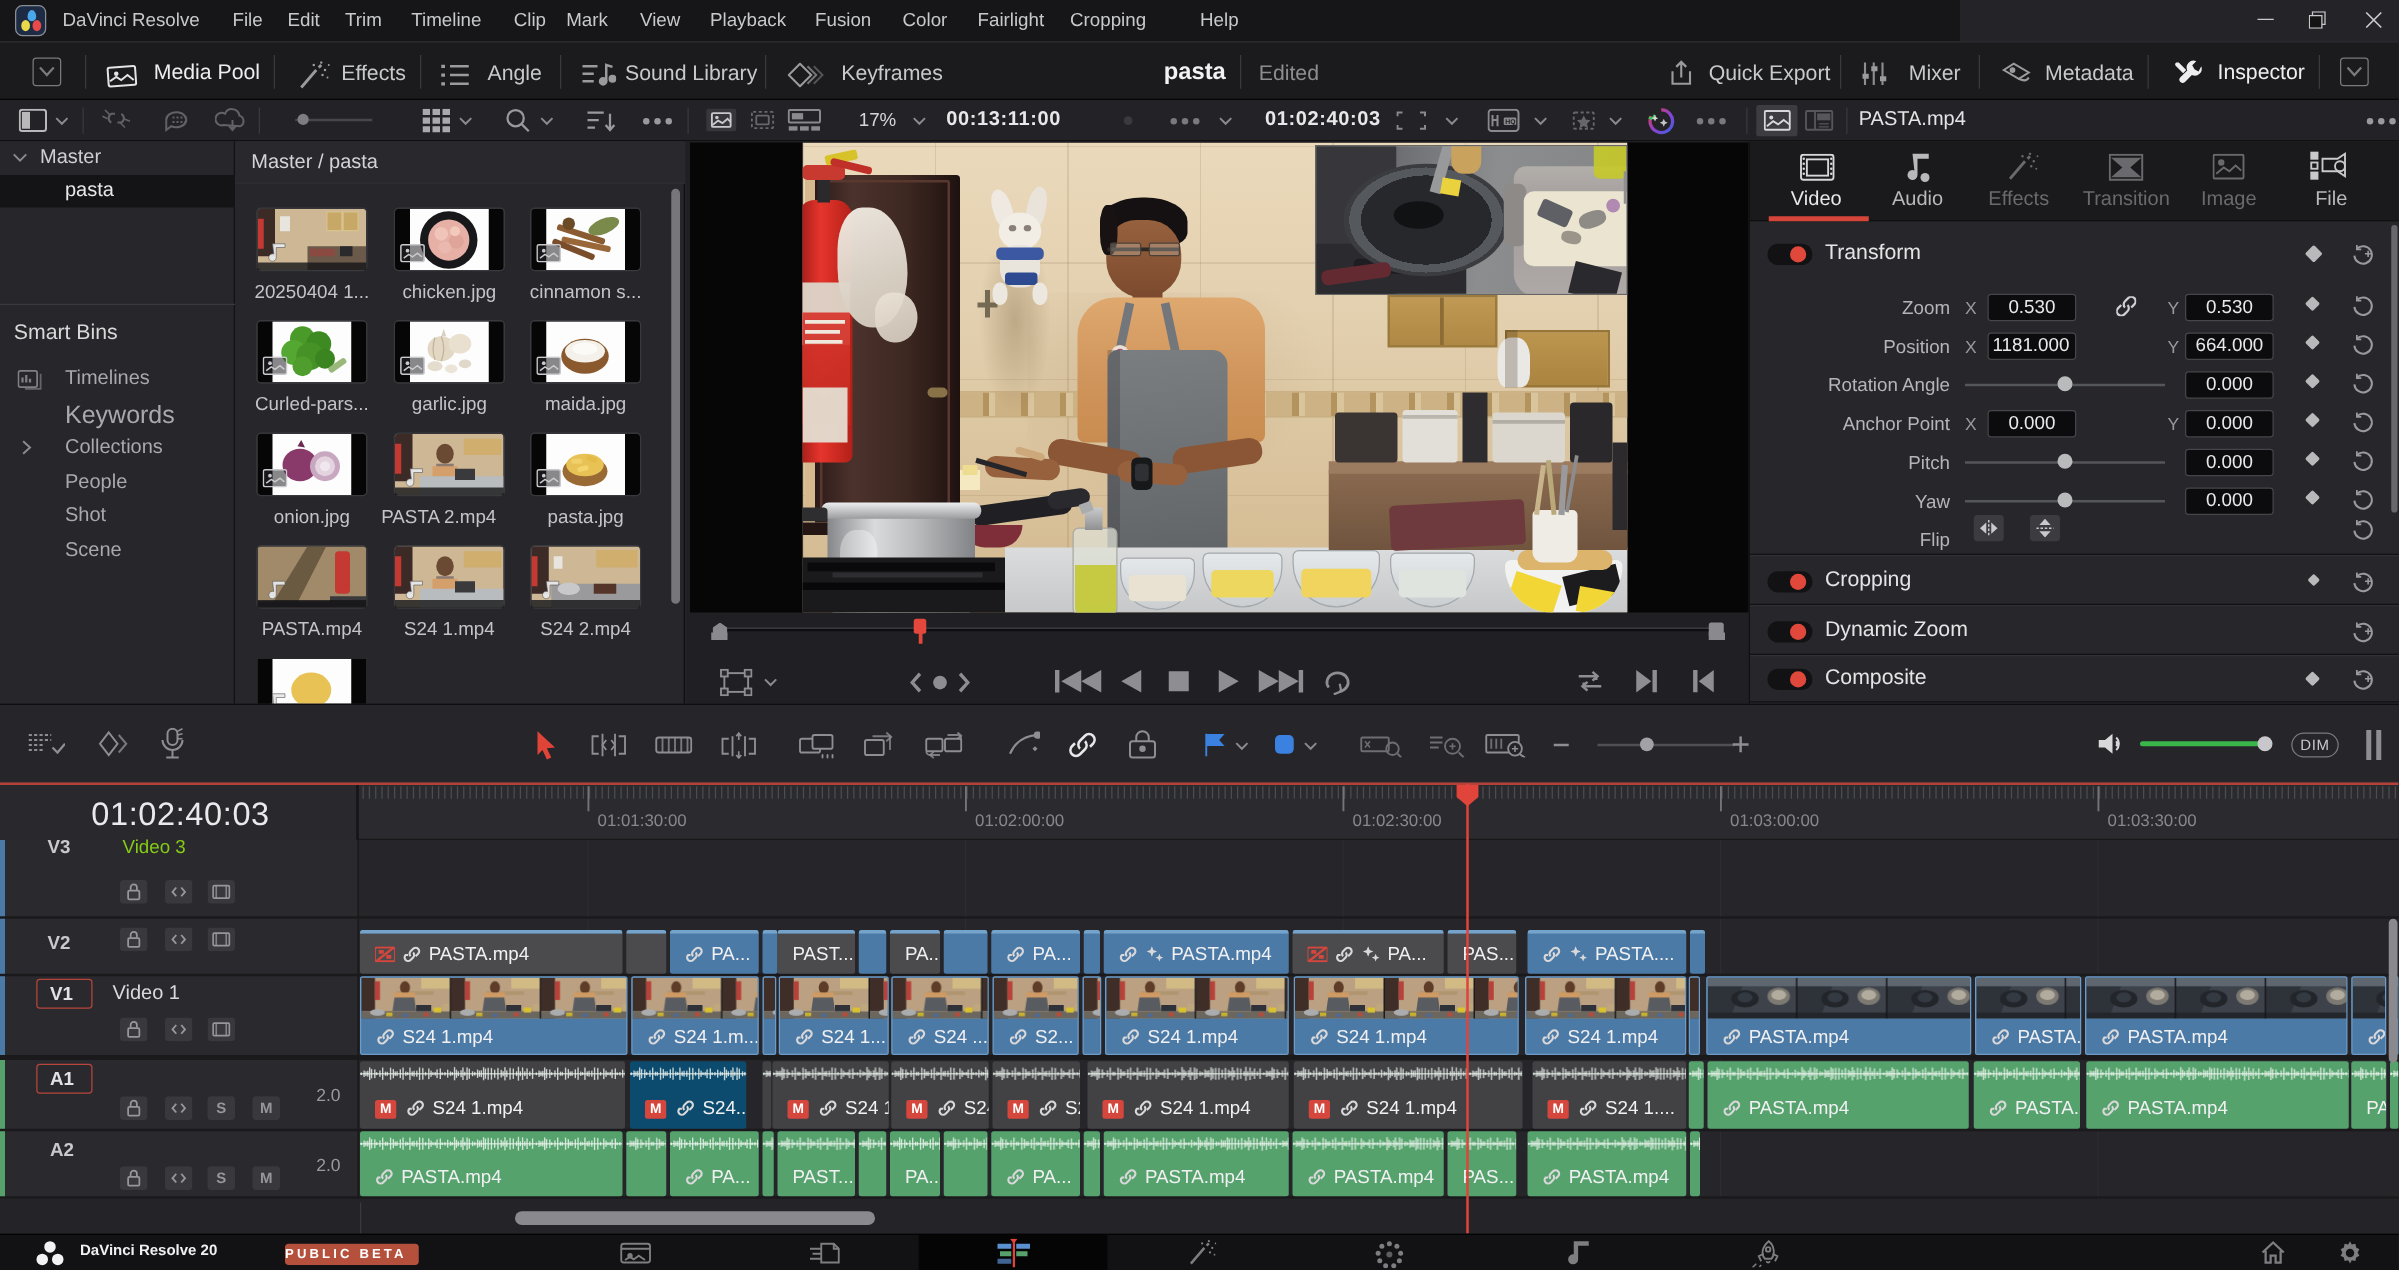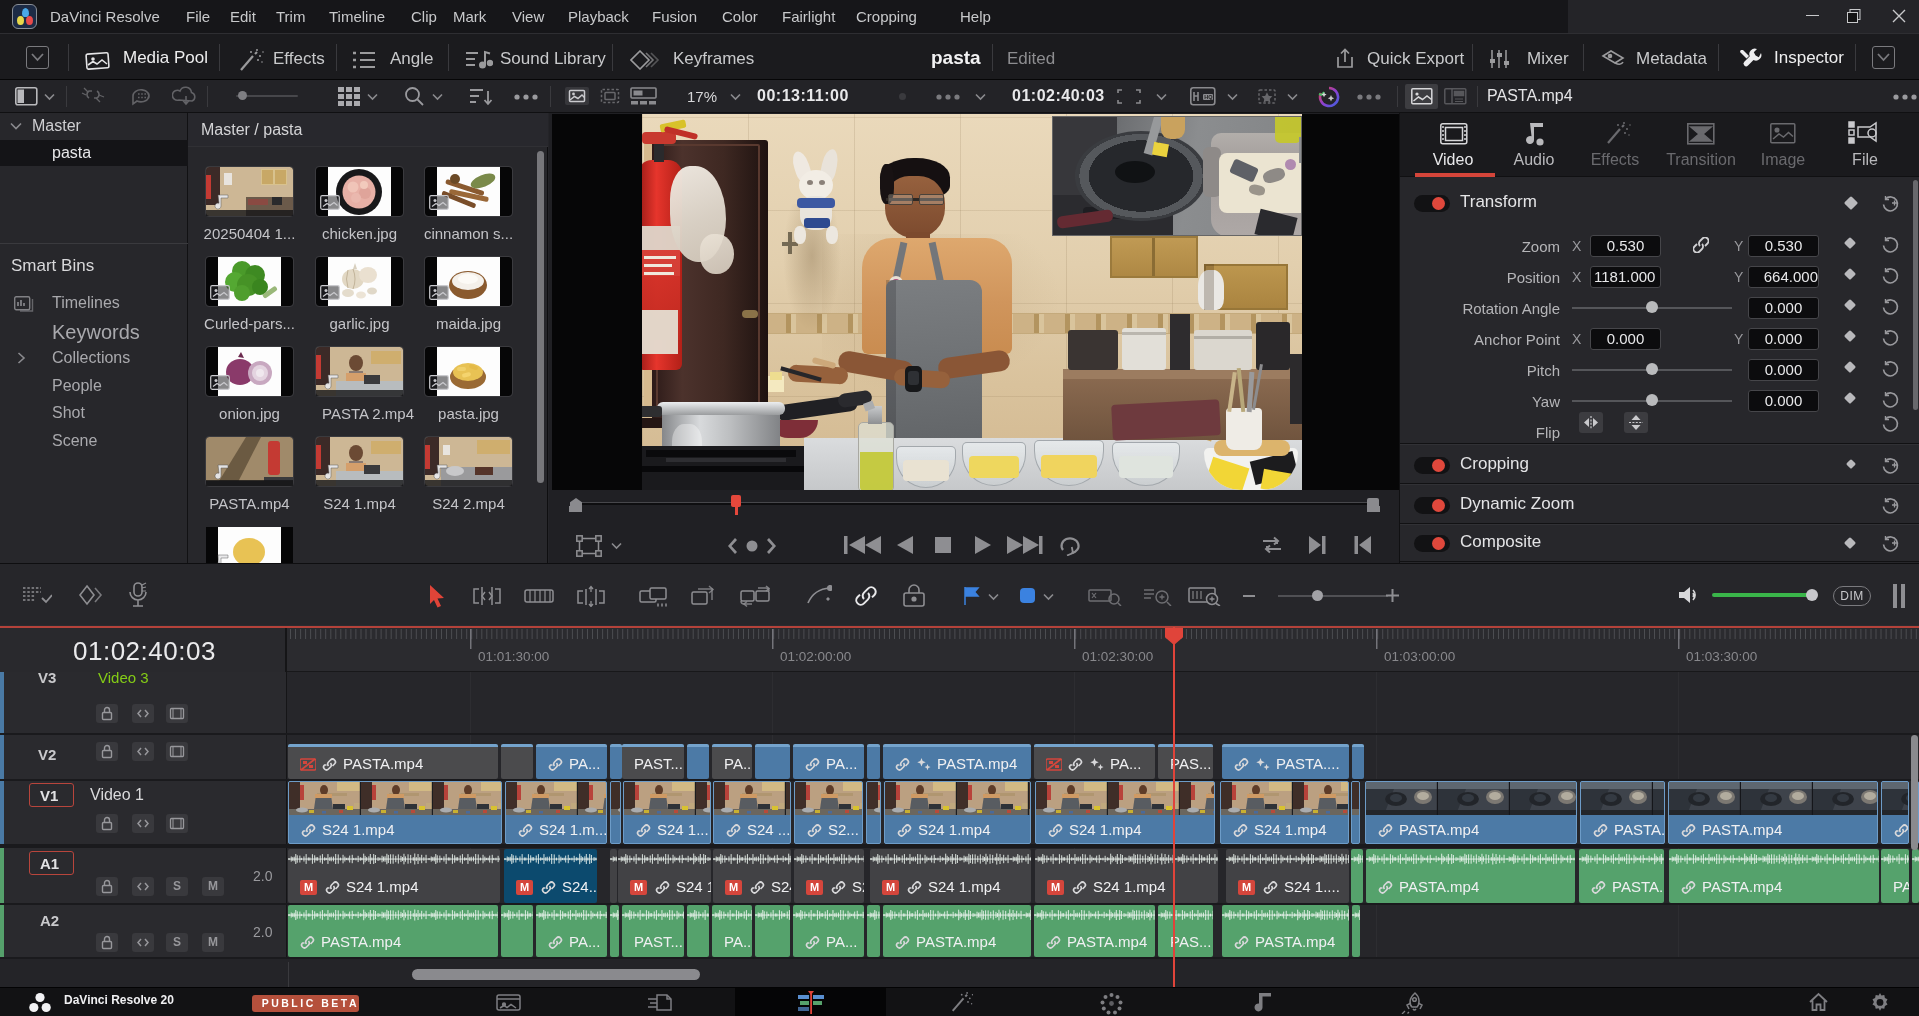--- a/index.html
+++ b/index.html
@@ -488,21 +488,21 @@
         <rect x="55" y="4" width="30" height="13" fill="#cfae6e"></rect>
         <rect x="20" y="34" width="67" height="15" fill="#b8bcbe"></rect>
         <rect x="48" y="28" width="16" height="9" fill="#3a3a3c"></rect>
       </svg></div>
     <svg class="a" style="left:320px;top:373px" width="22" height="18">
       <g fill="#e8e8ea" opacity="0.95">
         <path d="M8 2 h10 v3 h-7 v8 a3 3 0 1 1 -2 -2.8 z" stroke="#555" stroke-width="0.5"></path>
       </g>
     </svg>
     <div class="a" style="left:316px;top:390px;width:87px;height:6px;background:rgba(20,20,22,0.8)"></div>
-    <div class="a" style="left:305px;top:405px;width:109px;text-align:right;font-size:15px;color:#c4c4c8;overflow:hidden;white-space:nowrap">PASTA 2.mp4</div>
+    <div class="a" style="left:305px;top:405px;width:109px;text-align:left;font-size:15px;color:#c4c4c8;overflow:hidden;white-space:nowrap">PASTA 2.mp4</div>
     <div class="a" style="left:425px;top:347px;width:87px;height:49px;border-radius:3px;overflow:hidden;outline:1px solid #3a3a3e"><svg width="87" height="49">
         <rect width="87" height="49" fill="#060607"></rect>
         <rect x="12" y="0" width="63" height="49" fill="#fdfdfd"></rect>
         <g transform="translate(12,0)">
           <ellipse cx="31" cy="30" rx="18" ry="12" fill="#9a6a34"></ellipse>
           <ellipse cx="31" cy="25" rx="15" ry="9" fill="#e8c254"></ellipse>
           <rect x="20" y="20" width="9" height="4" rx="2" fill="#f0d06a"></rect>
           <rect x="32" y="18" width="9" height="4" rx="2" fill="#e4ba48" transform="rotate(20 36 20)"></rect>
           <rect x="25" y="26" width="9" height="4" rx="2" fill="#f4d46e" transform="rotate(-15 29 28)"></rect>
         </g>
@@ -862,21 +862,21 @@
     <div class="a" style="left:444px;top:124px;width:12px;height:12px;background:#b9b9bc;transform:rotate(45deg) scale(0.72);border-radius:2px"></div>
     <svg class="a" style="left:481px;top:123px" width="19" height="18">
       <g fill="none" stroke="#9a9a9e" stroke-width="1.6">
         <path d="M4.5 4 a7 7 0 1 1 -2 5.5"></path>
         <path d="M4.5 1 v3.5 h3.5" stroke-width="1.4"></path>
       </g>
     </svg>
     <div class="a" style="left:172px;top:156px;font-size:14px;color:#9a9a9e">X</div>
     <div class="a" style="left:190px;top:153px;width:71px;height:22px;background:#0c0c0e;border:1px solid #46464a;border-radius:3px;color:#e8e8ea;font-size:15px;text-align:center;line-height:20px;text-align:left;padding-left:3px">1181.000</div>
     <div class="a" style="left:334px;top:156px;font-size:14px;color:#9a9a9e">Y</div>
-    <div class="a" style="left:348px;top:153px;width:71px;height:22px;background:#0c0c0e;border:1px solid #46464a;border-radius:3px;color:#e8e8ea;font-size:15px;text-align:right;line-height:20px">664.000</div>
+    <div class="a" style="left:348px;top:153px;width:71px;height:22px;background:#0c0c0e;border:1px solid #46464a;border-radius:3px;color:#e8e8ea;font-size:15px;text-align:center;line-height:20px">664.000</div>
     <div class="a" style="left:444px;top:155px;width:12px;height:12px;background:#b9b9bc;transform:rotate(45deg) scale(0.72);border-radius:2px"></div>
     <svg class="a" style="left:481px;top:154px" width="19" height="18">
       <g fill="none" stroke="#9a9a9e" stroke-width="1.6">
         <path d="M4.5 4 a7 7 0 1 1 -2 5.5"></path>
         <path d="M4.5 1 v3.5 h3.5" stroke-width="1.4"></path>
       </g>
     </svg>
     <div class="a" style="left:172px;top:194px;width:160px;height:2px;background:#55565a"></div>
     <div class="a" style="left:246px;top:188px;width:12px;height:12px;background:#b9babc;border-radius:50%"></div>
     <div class="a" style="left:348px;top:184px;width:71px;height:22px;background:#0c0c0e;border:1px solid #46464a;border-radius:3px;color:#e8e8ea;font-size:15px;text-align:center;line-height:20px">0.000</div>
@@ -2177,21 +2177,21 @@
   </div>
 <div class="a" style="left:0;top:987px;width:1919px;height:29px;background:#121214;border-top:1px solid #030304">
     <svg class="a" style="left:27px;top:3px" width="26" height="23">
       <g fill="#f2f2f4">
         <circle cx="13" cy="6.5" r="4.6"></circle>
         <circle cx="6.8" cy="16.5" r="4.6"></circle>
         <circle cx="19.2" cy="16.5" r="4.6"></circle>
       </g>
     </svg>
     <div class="a" style="left:64px;top:5px;font-size:12px;font-weight:bold;color:#f0f0f2">DaVinci Resolve 20</div>
-    <div class="a" style="left:252px;top:7px;width:107px;height:17px;background:#b5503c;border-radius:3px;color:#fff;font-size:10.5px;font-weight:bold;letter-spacing:2.5px;text-align:right;line-height:17px">PUBLIC BETA</div>
+    <div class="a" style="left:228px;top:7px;width:107px;height:17px;background:#b5503c;border-radius:3px;color:#fff;font-size:10.5px;font-weight:bold;letter-spacing:2.5px;text-align:left;line-height:17px">PUBLIC BETA</div>
     <svg class="a" style="left:496px;top:4px" width="25" height="21">
       <g fill="none" stroke="#7e7e82" stroke-width="1.5">
         <rect x="1" y="3" width="23" height="15" rx="2"></rect>
         <path d="M1 7 h23"></path>
         <circle cx="8" cy="12.5" r="1.4" fill="#7e7e82"></circle>
         <path d="M4 16 l4 -2.5 3 2 4 -3 5 3.5"></path>
       </g>
     </svg>
     <svg class="a" style="left:645px;top:4px" width="30" height="21">
       <g fill="none" stroke="#7e7e82" stroke-width="1.5">

